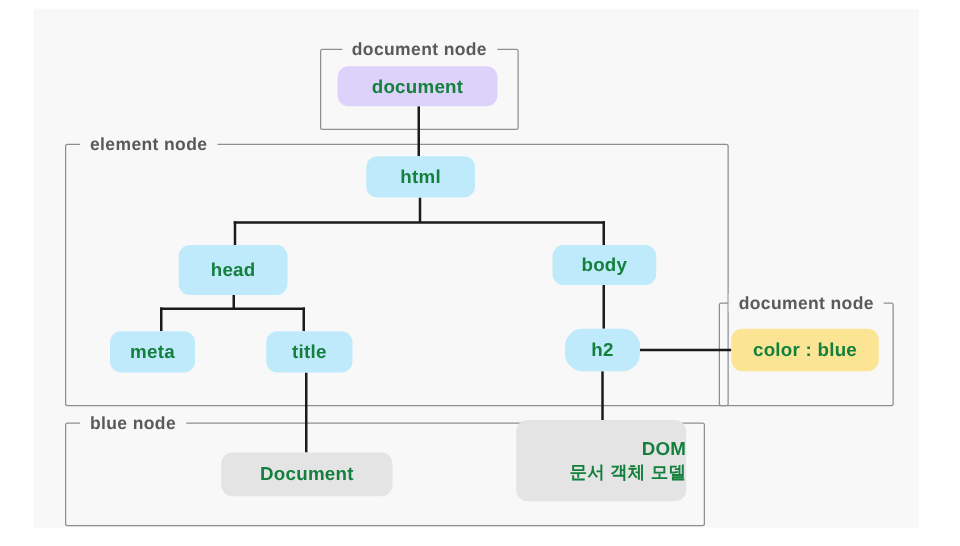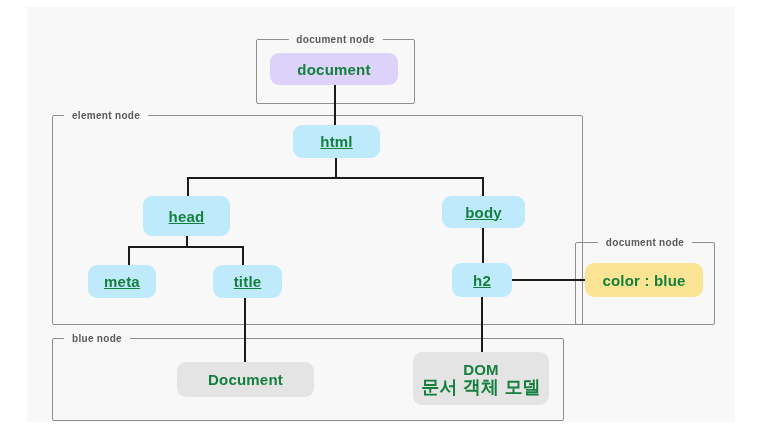--- a/index.html
+++ b/index.html
@@ -18,21 +18,21 @@
   .group {
     position: absolute;
     border: 1.4px solid #8f8f8f;
     border-radius: 2px;
     background: transparent;
   }
   .group-label {
     position: absolute; top: -8px;
     background: #f8f8f8;
     padding: 0 8px;
-    font-size: 10px;
+    font-size: 14px;
     font-weight: 600;
     color: #5a5a5a;
     letter-spacing: 0.3px;
     white-space: nowrap;
     line-height: 15px;
     text-align: center;
   }
   .group-label.centered { left: 50%; transform: translateX(-50%); }
   .group-label.left { left: 11px; }
 
@@ -41,25 +41,25 @@
     display: flex; align-items: center; justify-content: center;
     border-radius: 9px;
     font-weight: bold;
     font-size: 15px;
     color: #15803d;
     letter-spacing: 0.2px;
     text-align: center;
     z-index: 3;
   }
   .node.doc   { background: #ddd2fa; }
-  .node.elem  { background: #bfeafb; text-decoration: underline; }
+  .node.elem  { background: #bfeafb; }
   .node.attr  { background: #fbe494; }
   .node.text  { background: #e4e4e5; }
 
-  .node .line2 { font-size: 18px; margin-top: 1px; }
+  .node .line2 { font-size: 14px; margin-top: 1px; }
   .node.multi { flex-direction: column; line-height: 17px; }
 
   svg.connectors {
     position: absolute; left: 0; top: 0;
     width: 768px; height: 437px;
     z-index: 2;
     pointer-events: none;
   }
   svg.connectors line { stroke: #1b1b1b; stroke-width: 2px; }
 
@@ -69,24 +69,24 @@
   #g-attribute { left: 575px; top: 242px; width: 138px; height: 81px; }
   #g-text      { left: 52px;  top: 338px; width: 510px; height: 81px; }
 
   
   #n-document { left: 270px; top: 53px;  width: 128px; height: 32px; }
   #n-html     { left: 293px; top: 125px; width: 87px;  height: 33px; }
   #n-head     { left: 143px; top: 196px; width: 87px;  height: 40px; }
   #n-body     { left: 442px; top: 196px; width: 83px;  height: 32px; }
   #n-meta     { left: 88px;  top: 265px; width: 68px;  height: 33px; }
   #n-title    { left: 213px; top: 265px; width: 69px;  height: 33px; }
-  #n-h2       { left: 452px; top: 263px; width: 60px;  height: 34px; }
+  #n-h2       { left: 452px; top: 263px; width: 60px;  height: 34px; border-radius: 14px; }
   #n-attr     { left: 585px; top: 263px; width: 118px; height: 34px; }
   #n-textdoc  { left: 177px; top: 362px; width: 137px; height: 35px; }
-  #n-textdom  { left: 413px; top: 352px; width: 136px; height: 53px; }
+  #n-textdom  { left: 413px; top: 336px; width: 136px; height: 65px; align-items: flex-end; }
 </style>
 </head>
 <body>
 
 <div class="stage">
   <div class="panel"></div>
 
   <div class="group" id="g-document">
     <span class="group-label centered">document node</span>
   </div>

